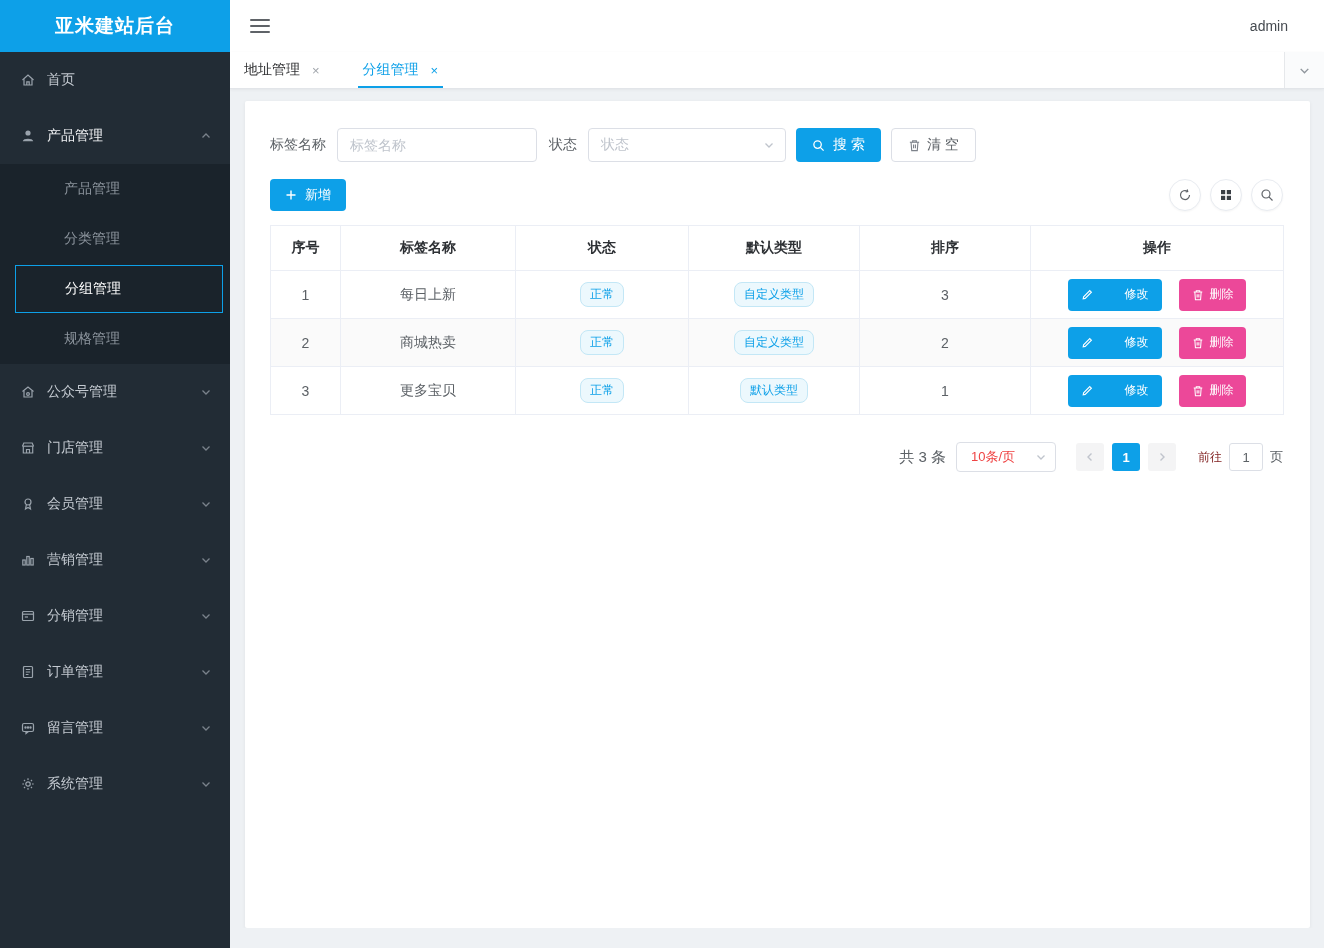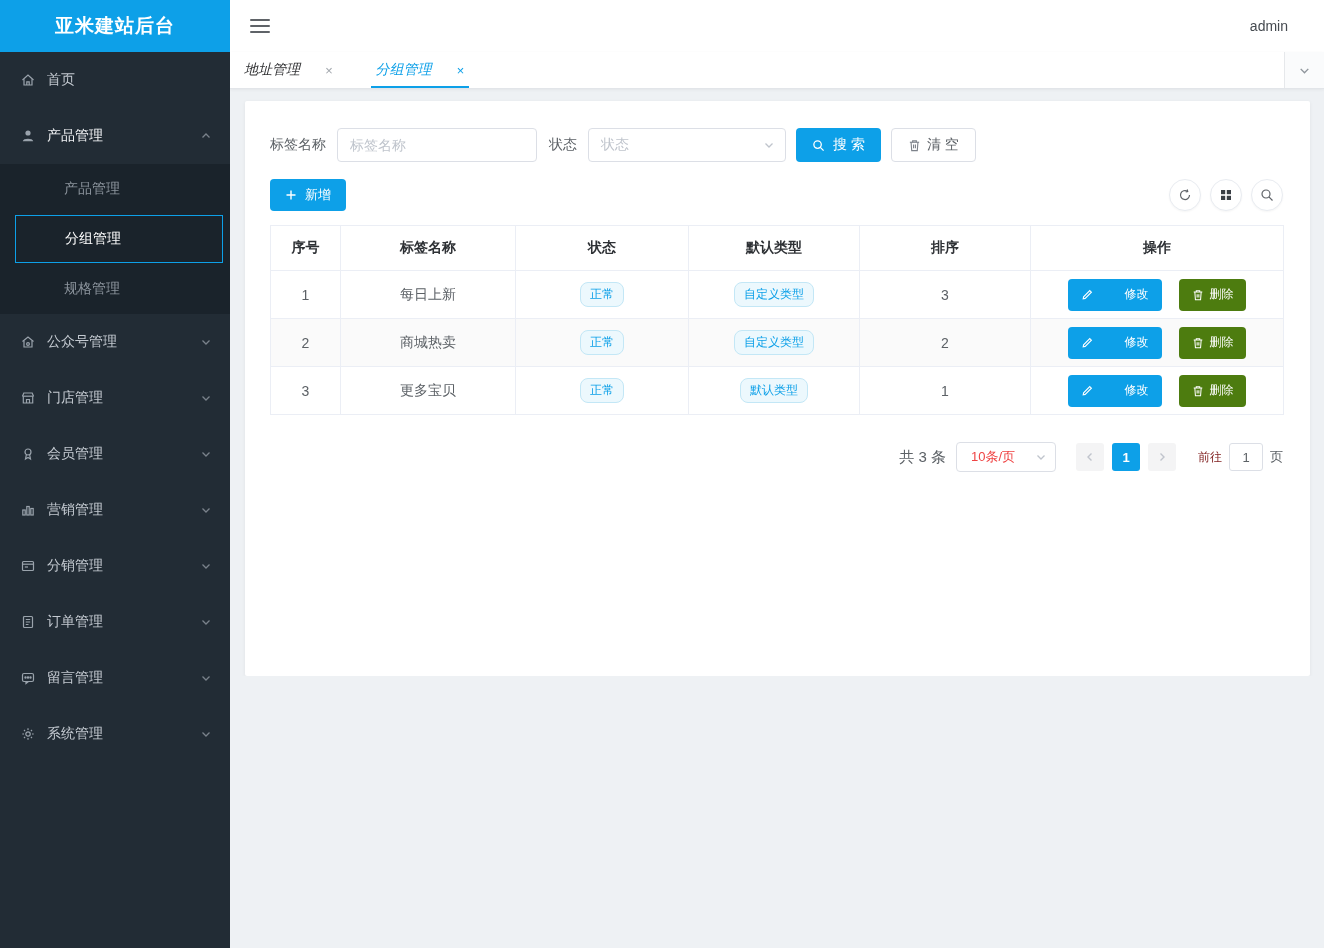--- a/index.html
+++ b/index.html
@@ -16,30 +16,30 @@
                color:#c4cad1; font-size:14px; cursor:pointer; }
   .menu-item .mi-icon { width:16px; height:16px; margin-right:11px; color:#9aa3ac; flex:none; display:flex; align-items:center; }
   .menu-item .chev { margin-left:auto; color:#7a828b; display:flex; }
   .menu-item.is-open { color:#f0f2f4; }
   .submenu { background:#1a232b; }
   .submenu-item { height:50px; display:flex; align-items:center; padding-left:64px;
                   color:#8c949d; font-size:14px; cursor:pointer; }
   .submenu-item.active { margin:0 7px 0 15px; padding-left:49px; border:1px solid #0da0e8;
                          color:#ffffff; height:48px; margin-top:1px; margin-bottom:1px; }
   
-  .main { position:absolute; left:230px; top:0; width:1094px; height:676px; display:flex; flex-direction:column; }
+  .main { position:absolute; left:230px; top:0; width:1094px; height:928px; display:flex; flex-direction:column; }
   .header { height:52px; background:#fff; display:flex; align-items:center; padding:0 36px 0 20px; flex:none; }
   .hamburger { width:20px; cursor:pointer; }
   .hamburger span { display:block; height:2px; background:#5f6368; margin:4px 0; border-radius:1px; }
   .admin { margin-left:auto; font-size:14px; color:#454a50; cursor:pointer; }
   .tabbar { height:37px; background:#fff; border-bottom:1px solid #e2e5e9;
             box-shadow:0 1px 3px rgba(0,0,0,0.05); display:flex; align-items:stretch;
             padding-left:9px; position:relative; flex:none; }
-  .tab { display:flex; align-items:center; gap:25px; padding:0 5px; margin-right:33px;
-         font-size:14px; color:#303133; cursor:pointer; position:relative;font-style:italic; }
+  .tab { display:flex; align-items:center; gap:12px; padding:0 5px; margin-right:33px;
+         font-size:14px; color:#303133; cursor:pointer; position:relative; }
   .tab .tab-x { color:#a0a5ab; font-size:13px; line-height:1; }
   .tab.active { color:#0da0e8; }
   .tab.active .tab-x { color:#0da0e8; }
   .tab.active::after { content:""; position:absolute; left:0; right:0; bottom:0; height:2px; background:#0da0e8; }
   .tab-drop { position:absolute; right:0; top:0; width:40px; height:36px; border-left:1px solid #e6e8eb;
               background:#fafbfc; display:flex; align-items:center; justify-content:center; color:#8f959c; cursor:pointer; }
   .content { flex:1; padding:12px 14px 0 15px; overflow:hidden; }
   .card { background:#fff; height:100%; border-radius:2px; box-shadow:0 1px 4px rgba(0,0,0,0.06);
           padding:27px 27px 0 25px; }
   
@@ -71,21 +71,21 @@
   .grid th, .grid td { border:1px solid #ebeef5; text-align:center; }
   .grid th { height:45px; font-size:14px; font-weight:bold; color:#2e3135; background:#fff; }
   .grid td { height:48px; font-size:14px; color:#5c6166; background:#fff; }
   .grid tr.zebra td { background:#fafafa; }
   .badge { display:inline-block; padding:3px 9px; font-size:12px; color:#0da0e8;
            background:#ecf8fd; border:1px solid #c3e7f6; border-radius:8px; }
   .btn-mini { height:32px; padding:0 13px; font-size:12px; border-radius:4px; border:none;
               display:inline-flex; align-items:center; gap:5px; color:#fff; cursor:pointer;
               font-family:"Liberation Sans","DejaVu Sans",sans-serif; }
   .btn-edit { background:#0da0e8; margin-right:14px;gap:32px; }
-  .btn-del { background:#4d7c0f; }
+  .btn-del { background:#ec4899; }
   
   .pager { margin-top:27px; display:flex; align-items:center; justify-content:flex-end; }
   .pg-total { font-size:15px; color:#5c6166; margin-right:10px; }
   .pg-size { width:100px; height:30px; border:1px solid #dcdfe6; border-radius:4px;
              display:flex; align-items:center; padding:0 8px 0 14px; cursor:pointer; margin-right:20px; }
   .pg-size .sel-text { flex:1; font-size:13px; color:#ef4444; }
   .pg-size .sel-chev { color:#bfc4cc; display:flex; }
   .pg-btn { width:28px; height:28px; border-radius:3px; background:#f4f4f5; border:none;
             display:flex; align-items:center; justify-content:center; color:#c0c4cc; cursor:pointer; }
   .pg-num { width:28px; height:28px; border-radius:3px; background:#0da0e8; color:#fff;
@@ -126,20 +126,21 @@
       <span>产品管理</span>
       <span class="chev">
         <svg width="12" height="12" viewBox="0 0 12 12" fill="none" stroke="currentColor" stroke-width="1.3">
             <path d="M2.5 7.5 L6 4 L9.5 7.5"></path>
           </svg>
       </span>
     </div>
 
     <div class="submenu">
       <div class="submenu-item">产品管理</div>
+      <div class="submenu-item">分类管理</div>
       <div class="submenu-item active">分组管理</div>
       <div class="submenu-item">规格管理</div>
     </div>
 
     <div class="menu-item">
       <span class="mi-icon">
         <svg width="16" height="16" viewBox="0 0 16 16" fill="none" stroke="currentColor" stroke-width="1.2">
             <path d="M2.5 7.5 L8 3 L13.5 7.5"></path>
             <path d="M4 6.8 V13 H12 V6.8"></path>
             <circle cx="8" cy="10" r="1.4"></circle>

